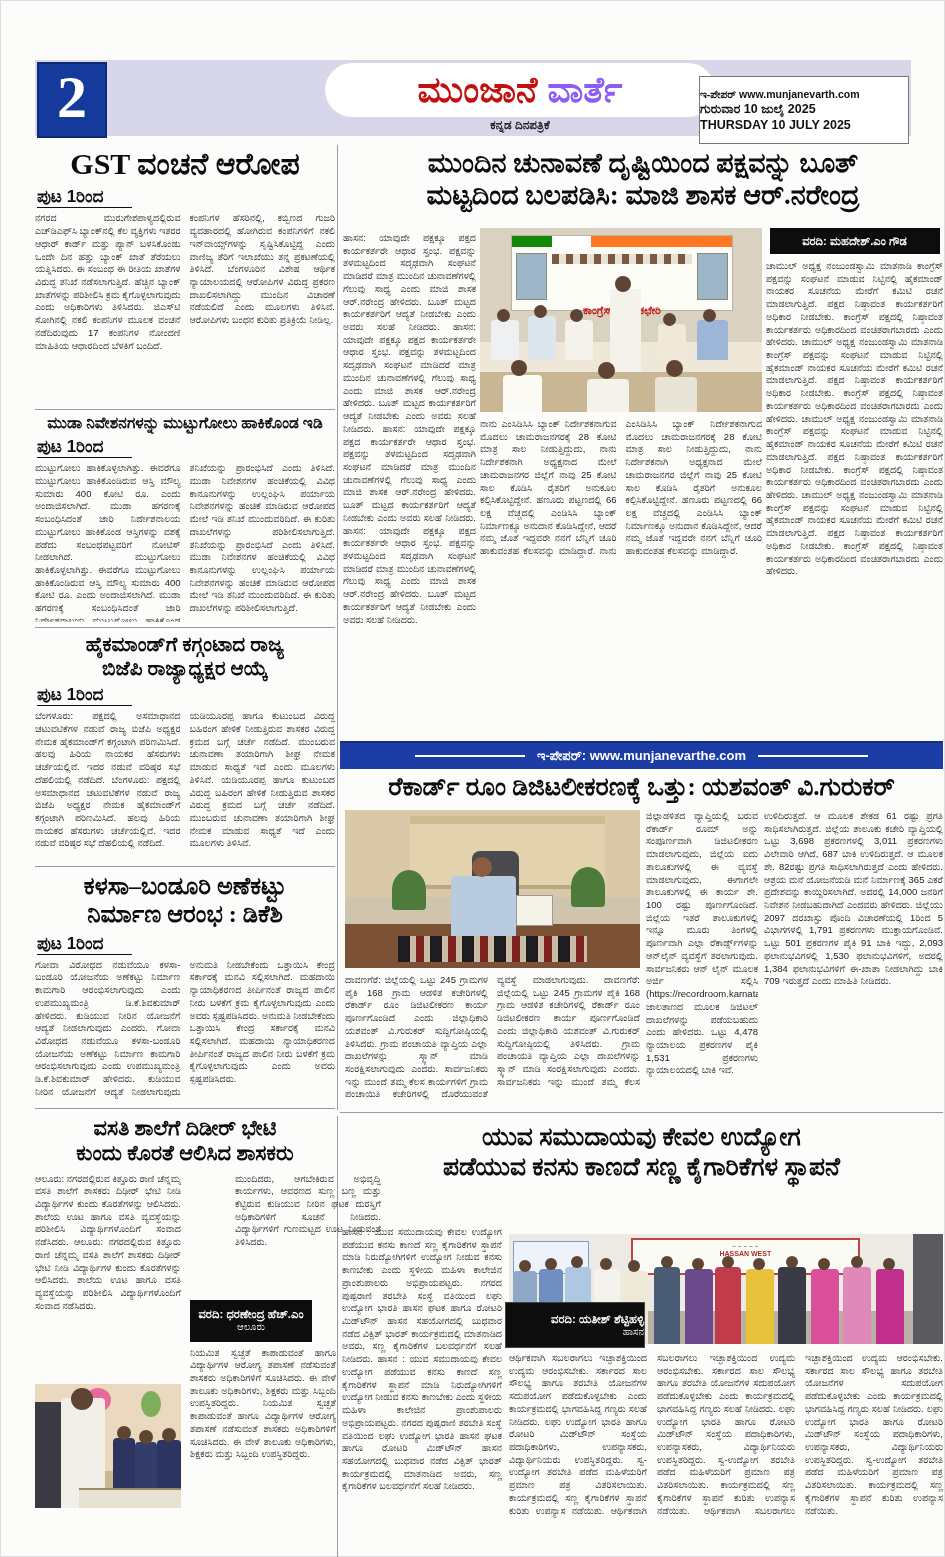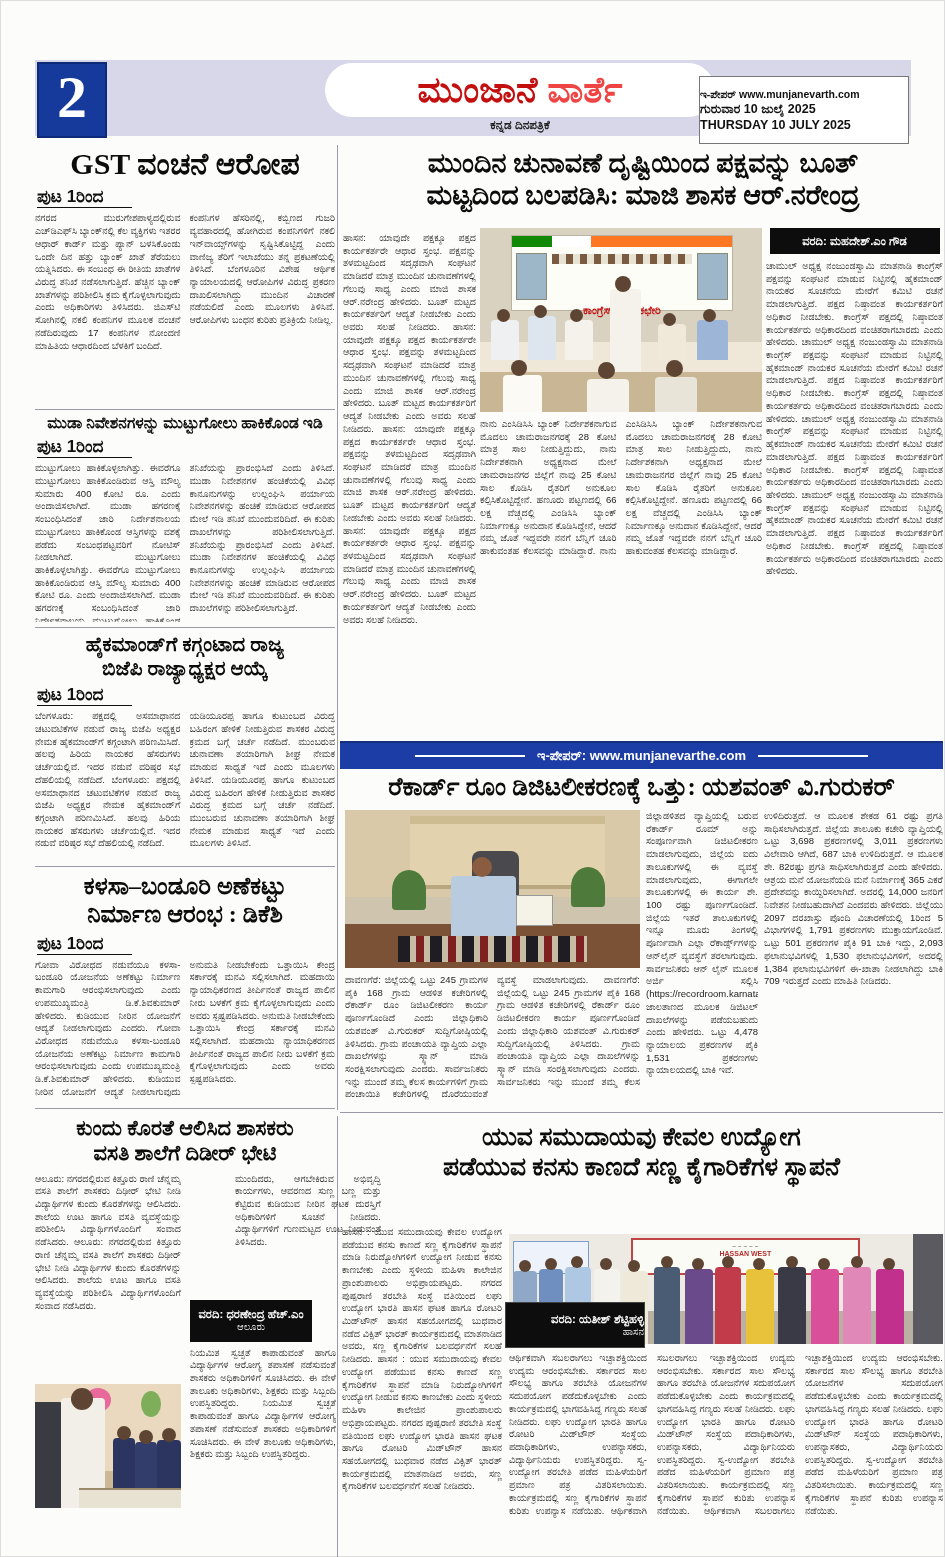--- a/index.html
+++ b/index.html
@@ -6,21 +6,21 @@
   body{font-family:"Liberation Sans",sans-serif;background:#e9e9e9;}
   #page{position:relative;width:945px;height:1557px;background:#fcfcfa;margin:0 auto;overflow:hidden;
         box-shadow:inset 0 0 0 1px #ddd;}
   
   .hdr-band{position:absolute;left:35px;top:60px;width:876px;height:76px;background:#d7d7e9;}
   .pagenum{position:absolute;left:2px;top:2px;width:66px;height:72px;background:#16399c;border:2px solid #0d2a77;
            color:#fff;font-family:"Liberation Serif",serif;font-weight:bold;font-size:60px;line-height:66px;text-align:center;}
   .masthead-pill{position:absolute;left:290px;top:3px;width:390px;height:54px;background:#fff;border-radius:27px;
            display:flex;align-items:center;justify-content:center;gap:10px;}
   .masthead-pill .red{color:#c40f0f;font-weight:bold;font-size:36px;font-family:"Liberation Serif",serif;}
-  .masthead-pill .blk{color:#ef4444;font-weight:bold;font-size:36px;font-family:"Liberation Serif",serif;}
+  .masthead-pill .blk{color:#8b5cf6;font-weight:bold;font-size:36px;font-family:"Liberation Serif",serif;}
   .masthead-sub{position:absolute;left:290px;top:58px;width:390px;text-align:center;font-size:12px;font-weight:bold;color:#222;}
   .hdr-info{position:absolute;right:2px;top:16px;width:208px;height:66px;background:#fff;border:1px solid #777;
            display:flex;flex-direction:column;justify-content:center;align-items:flex-start;gap:1px;}
   .hdr-info .l1{font-size:10.5px;font-weight:bold;color:#111;}
   .hdr-info .l2,.hdr-info .l3{font-size:12.5px;font-weight:bold;color:#111;}
   
   .hl{font-family:"Liberation Serif",serif;font-weight:bold;color:#0c0c0c;text-align:center;line-height:1.18;}
   .tag{font-size:17px;font-weight:bold;color:#111;border-bottom:1.5px solid #111;display:inline-block;padding-right:28px;}
   .col{font-size:9.5px;line-height:1.34;color:#232323;text-align:justify;overflow:hidden;}
   .cols2{column-count:2;column-gap:9px;}
@@ -132,22 +132,22 @@
     </div>
     <div style="margin:5px 0 4px 2px;"><span class="tag">ಪುಟ 1ರಿಂದ</span></div>
     <div style="display:flex;gap:9px;">
       <div class="col" style="width:146px;height:140px;">ಗೋವಾ ವಿರೋಧದ ನಡುವೆಯೂ ಕಳಸಾ-ಬಂಡೂರಿ ಯೋಜನೆಯ ಅಣೆಕಟ್ಟು ನಿರ್ಮಾಣ ಕಾಮಗಾರಿ ಆರಂಭಿಸಲಾಗುವುದು ಎಂದು ಉಪಮುಖ್ಯಮಂತ್ರಿ ಡಿ.ಕೆ.ಶಿವಕುಮಾರ್ ಹೇಳಿದರು. ಕುಡಿಯುವ ನೀರಿನ ಯೋಜನೆಗೆ ಆದ್ಯತೆ ನೀಡಲಾಗುವುದು ಎಂದರು. ಗೋವಾ ವಿರೋಧದ ನಡುವೆಯೂ ಕಳಸಾ-ಬಂಡೂರಿ ಯೋಜನೆಯ ಅಣೆಕಟ್ಟು ನಿರ್ಮಾಣ ಕಾಮಗಾರಿ ಆರಂಭಿಸಲಾಗುವುದು ಎಂದು ಉಪಮುಖ್ಯಮಂತ್ರಿ ಡಿ.ಕೆ.ಶಿವಕುಮಾರ್ ಹೇಳಿದರು. ಕುಡಿಯುವ ನೀರಿನ ಯೋಜನೆಗೆ ಆದ್ಯತೆ ನೀಡಲಾಗುವುದು ಎಂದರು.</div>
       <div class="col" style="width:146px;height:140px;">ಅನುಮತಿ ನೀಡಬೇಕೆಂದು ಒತ್ತಾಯಿಸಿ ಕೇಂದ್ರ ಸರ್ಕಾರಕ್ಕೆ ಮನವಿ ಸಲ್ಲಿಸಲಾಗಿದೆ. ಮಹದಾಯಿ ನ್ಯಾಯಾಧಿಕರಣದ ತೀರ್ಪಿನಂತೆ ರಾಜ್ಯದ ಪಾಲಿನ ನೀರು ಬಳಕೆಗೆ ಕ್ರಮ ಕೈಗೊಳ್ಳಲಾಗುವುದು ಎಂದು ಅವರು ಸ್ಪಷ್ಟಪಡಿಸಿದರು. ಅನುಮತಿ ನೀಡಬೇಕೆಂದು ಒತ್ತಾಯಿಸಿ ಕೇಂದ್ರ ಸರ್ಕಾರಕ್ಕೆ ಮನವಿ ಸಲ್ಲಿಸಲಾಗಿದೆ. ಮಹದಾಯಿ ನ್ಯಾಯಾಧಿಕರಣದ ತೀರ್ಪಿನಂತೆ ರಾಜ್ಯದ ಪಾಲಿನ ನೀರು ಬಳಕೆಗೆ ಕ್ರಮ ಕೈಗೊಳ್ಳಲಾಗುವುದು ಎಂದು ಅವರು ಸ್ಪಷ್ಟಪಡಿಸಿದರು.</div>
     </div>
   </div>
 
   <div style="position:absolute;left:35px;top:1116px;width:300px;">
     <div class="hl" style="font-size:21px;">
+      <div>ವಸತಿ ಶಾಲೆಗೆ ದಿಡೀರ್ ಭೇಟಿ</div>
       <div>ಕುಂದು ಕೊರತೆ ಆಲಿಸಿದ ಶಾಸಕರು</div>
-      <div>ವಸತಿ ಶಾಲೆಗೆ ದಿಡೀರ್ ಭೇಟಿ</div>
     </div>
     <div style="display:flex;gap:9px;margin-top:7px;">
       <div style="width:146px;">
         <div class="col" style="width:146px;height:205px;">ಆಲೂರು: ನಗರದಲ್ಲಿರುವ ಕಿತ್ತೂರು ರಾಣಿ ಚೆನ್ನಮ್ಮ ವಸತಿ ಶಾಲೆಗೆ ಶಾಸಕರು ದಿಢೀರ್ ಭೇಟಿ ನೀಡಿ ವಿದ್ಯಾರ್ಥಿಗಳ ಕುಂದು ಕೊರತೆಗಳನ್ನು ಆಲಿಸಿದರು. ಶಾಲೆಯ ಊಟ ಹಾಗೂ ವಸತಿ ವ್ಯವಸ್ಥೆಯನ್ನು ಪರಿಶೀಲಿಸಿ ವಿದ್ಯಾರ್ಥಿಗಳೊಂದಿಗೆ ಸಂವಾದ ನಡೆಸಿದರು. ಆಲೂರು: ನಗರದಲ್ಲಿರುವ ಕಿತ್ತೂರು ರಾಣಿ ಚೆನ್ನಮ್ಮ ವಸತಿ ಶಾಲೆಗೆ ಶಾಸಕರು ದಿಢೀರ್ ಭೇಟಿ ನೀಡಿ ವಿದ್ಯಾರ್ಥಿಗಳ ಕುಂದು ಕೊರತೆಗಳನ್ನು ಆಲಿಸಿದರು. ಶಾಲೆಯ ಊಟ ಹಾಗೂ ವಸತಿ ವ್ಯವಸ್ಥೆಯನ್ನು ಪರಿಶೀಲಿಸಿ ವಿದ್ಯಾರ್ಥಿಗಳೊಂದಿಗೆ ಸಂವಾದ ನಡೆಸಿದರು.</div>
 
         <div class="photo ph-class" style="position:relative;width:146px;height:124px;margin-top:6px;">
           <div class="deco1"></div>
           <div class="deco2"></div>
           <div class="p-fig" style="left:-6px;top:18px;width:34px;height:110px;background:#3a3a42;"></div>
           <div class="p-fig" style="left:26px;top:14px;width:44px;height:112px;background:#f2efe8;"></div>

